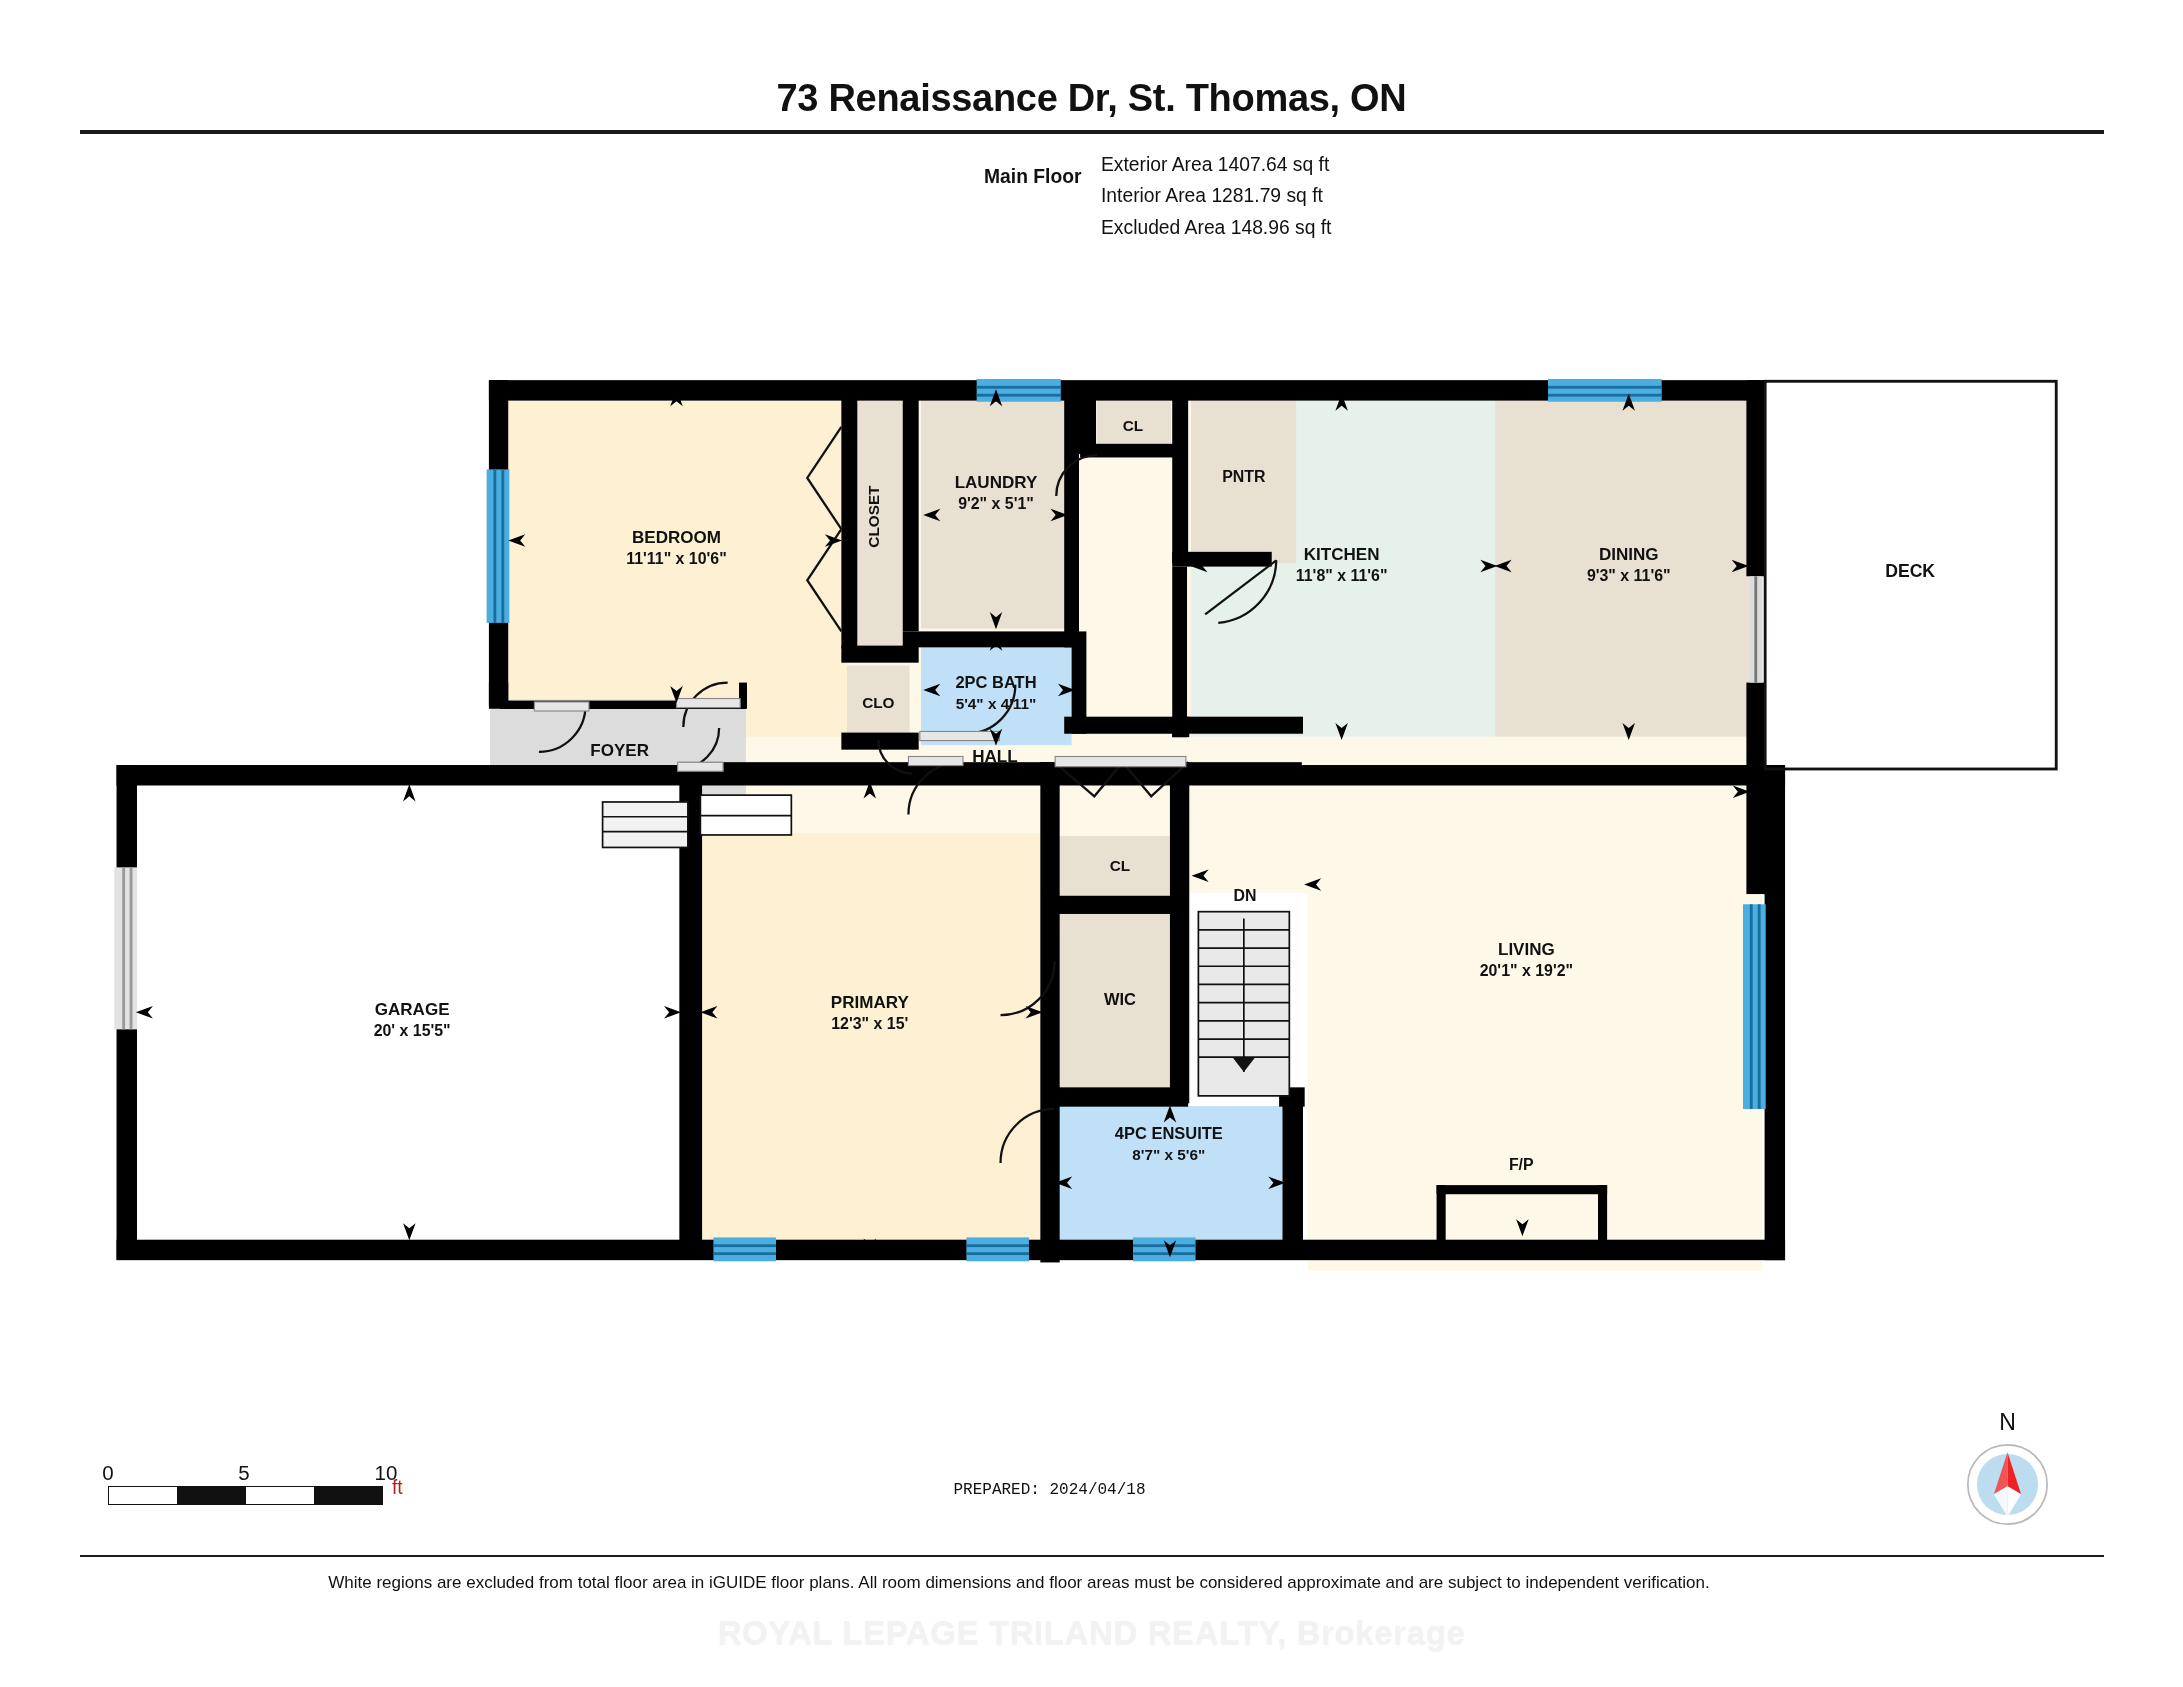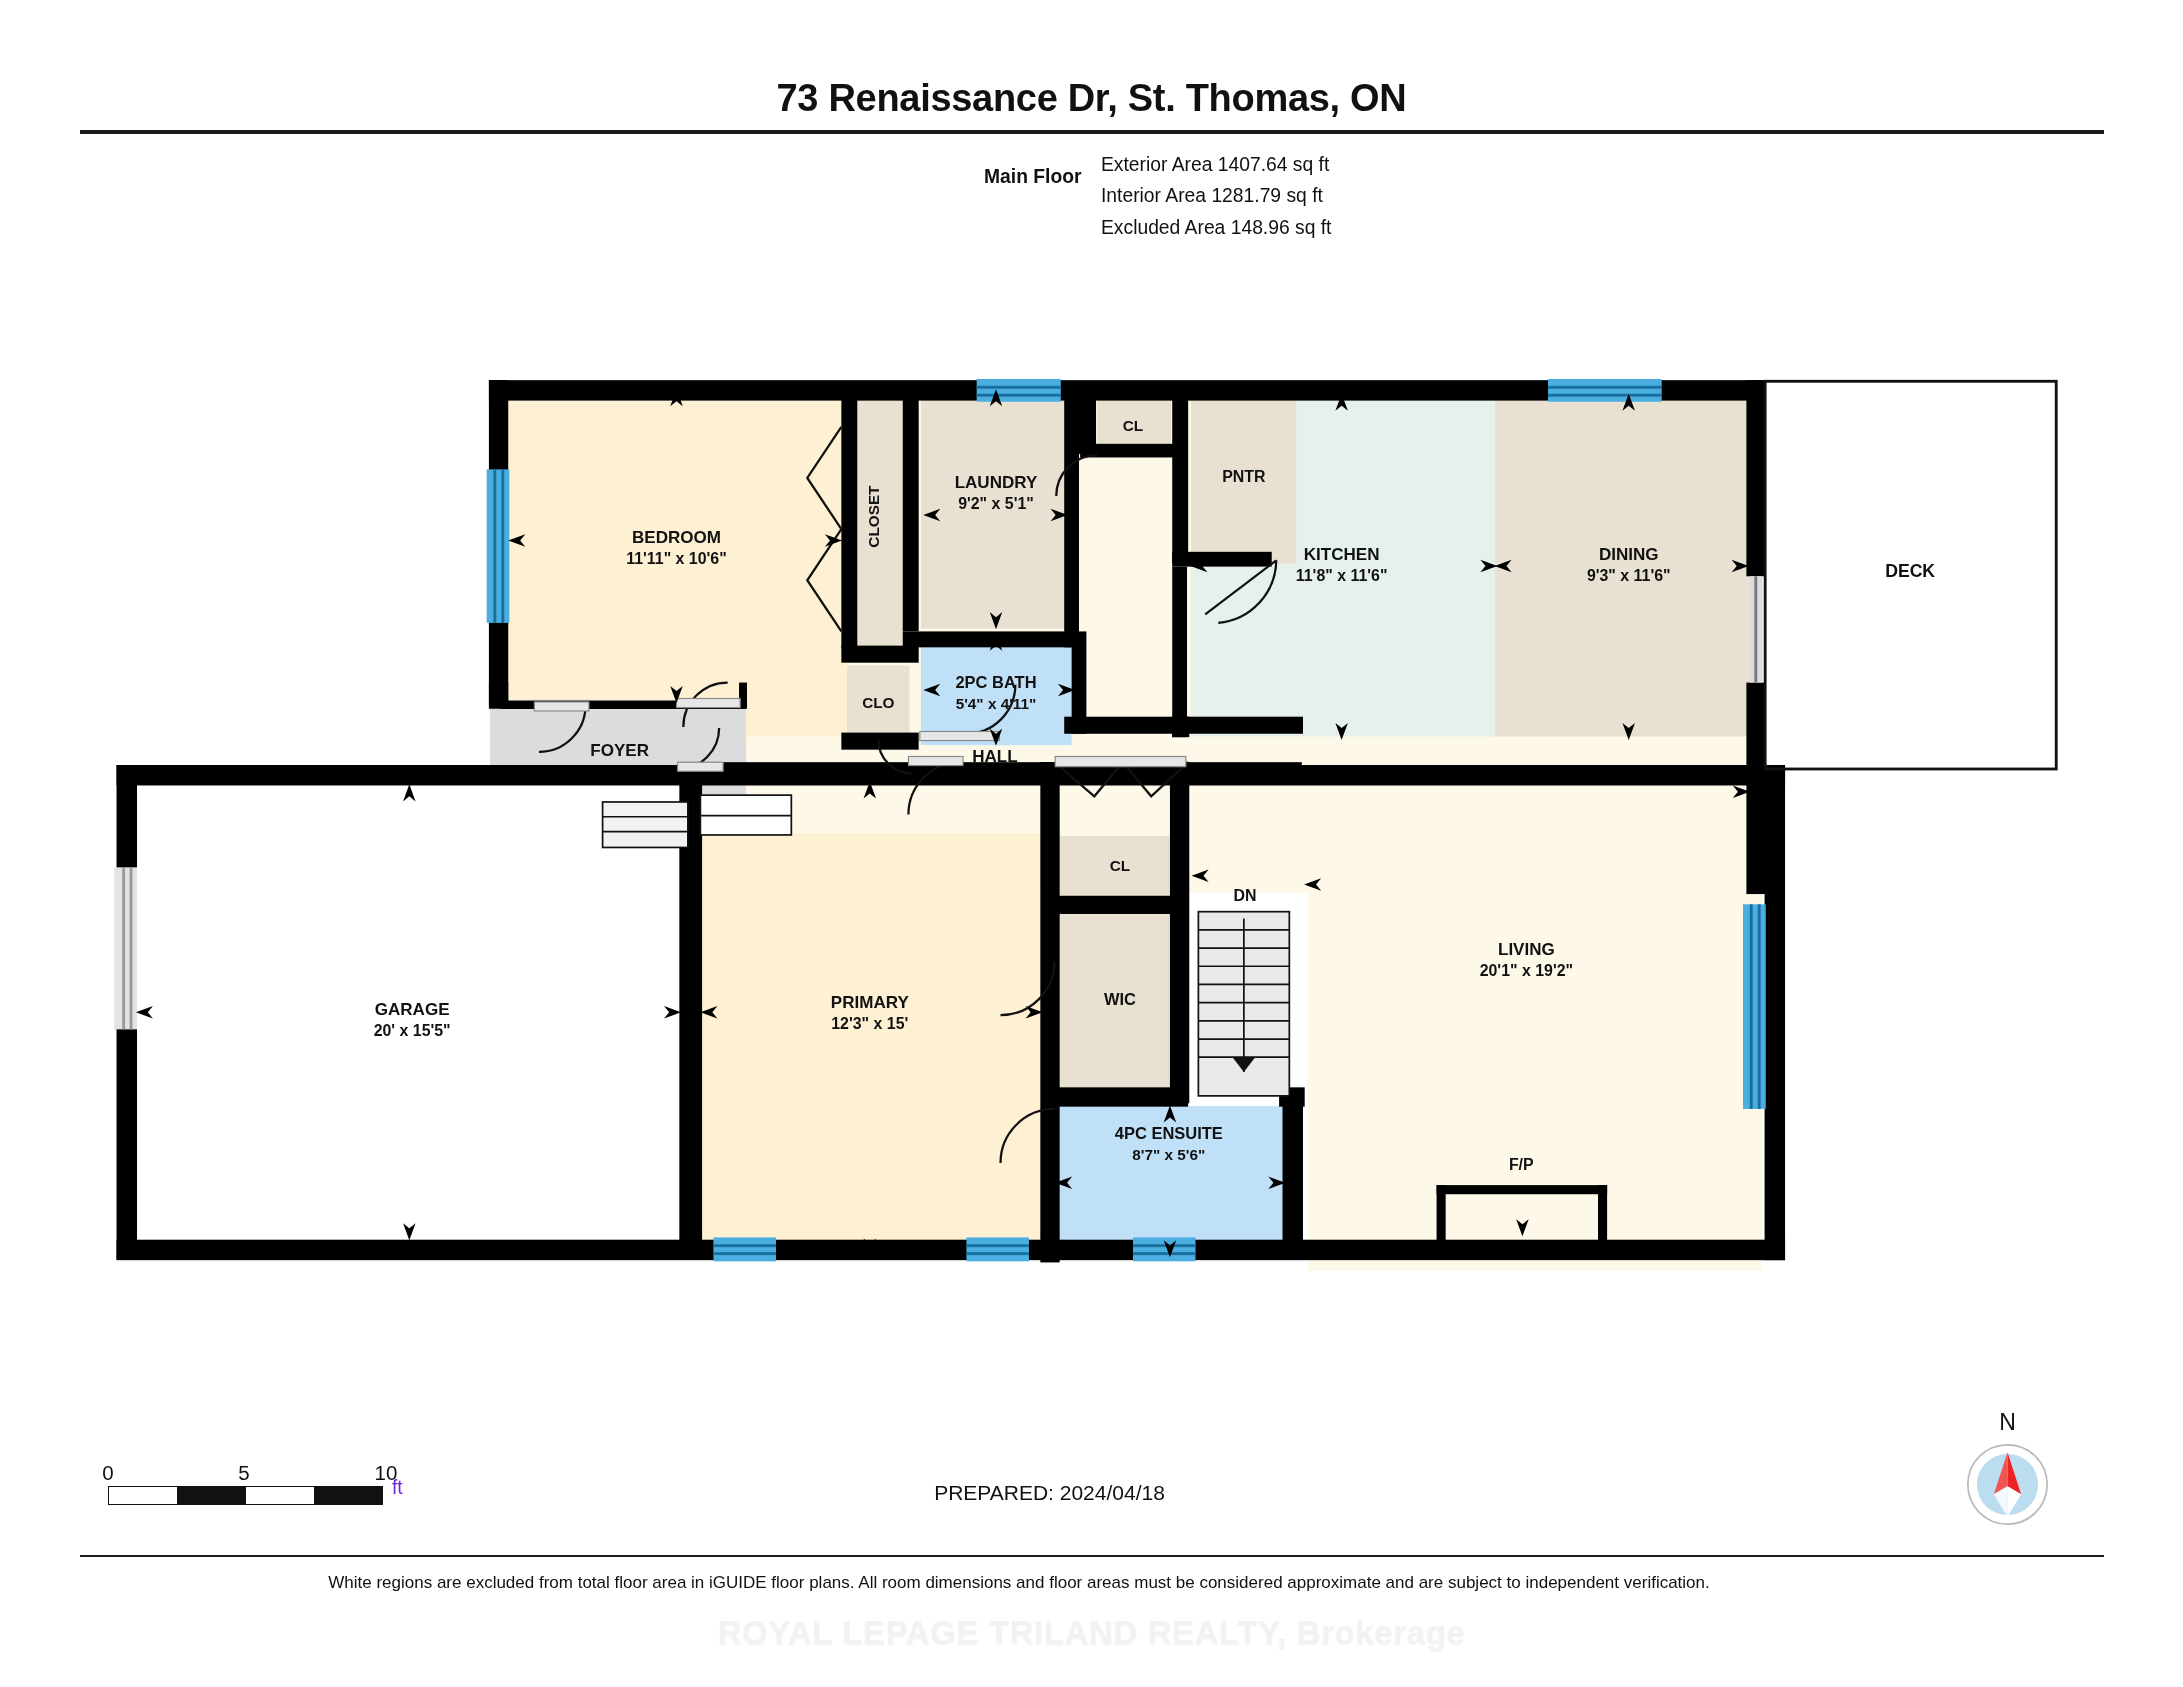--- a/index.html
+++ b/index.html
@@ -16,31 +16,31 @@
   .summary .vals div{white-space:nowrap;}
 
   .rule-bottom{position:absolute;left:80px;top:1555px;width:2024px;height:2.3px;background:#1a1a1a;}
   .disclaimer{position:absolute;top:1573px;left:0;width:2038px;text-align:center;
               font-size:17px;color:#111;}
   .watermark{position:absolute;top:1614px;left:0;width:2183px;text-align:center;
              font-size:33px;font-weight:bold;color:#f2f2f2;letter-spacing:0.6px;
              text-shadow:0 1.1px 1.7px rgba(0,0,0,.06);}
 
   .prepared{position:absolute;top:1481px;left:0;width:2099px;text-align:center;
-            font-size:21px;color:#111;}
+            font-size:16px;color:#111;font-family:Liberation Mono, monospace;}
 
   
   .scalewrap{position:absolute;left:108px;top:1461px;width:296px;}
   .scale-nums{position:relative;height:25px;font-size:20.5px;color:#111;}
   .scale-nums span{position:absolute;top:0;transform:translateX(-50%);}
   .scale-bar{position:relative;height:17px;border:1.7px solid #111;display:flex;width:273px;}
   .scale-bar i{flex:1;display:block;}
   .scale-bar i.dark{background:#111;}
   .scale-bar i.light{background:#fff;}
-  .scale-unit{position:absolute;left:284px;top:16px;font-size:19.3px;color:#6d28d9;}
+  .scale-unit{position:absolute;left:284px;top:16px;font-size:19.3px;color:#b91c1c;}
 
   
   .compass{position:absolute;left:1965px;top:1442px;width:85px;height:85px;}
   .compass-n{position:absolute;left:0;top:-33px;width:85px;text-align:center;
              font-size:23px;color:#111;}
   svg{display:block;}
 </style>
 </head>
 <body>
 

